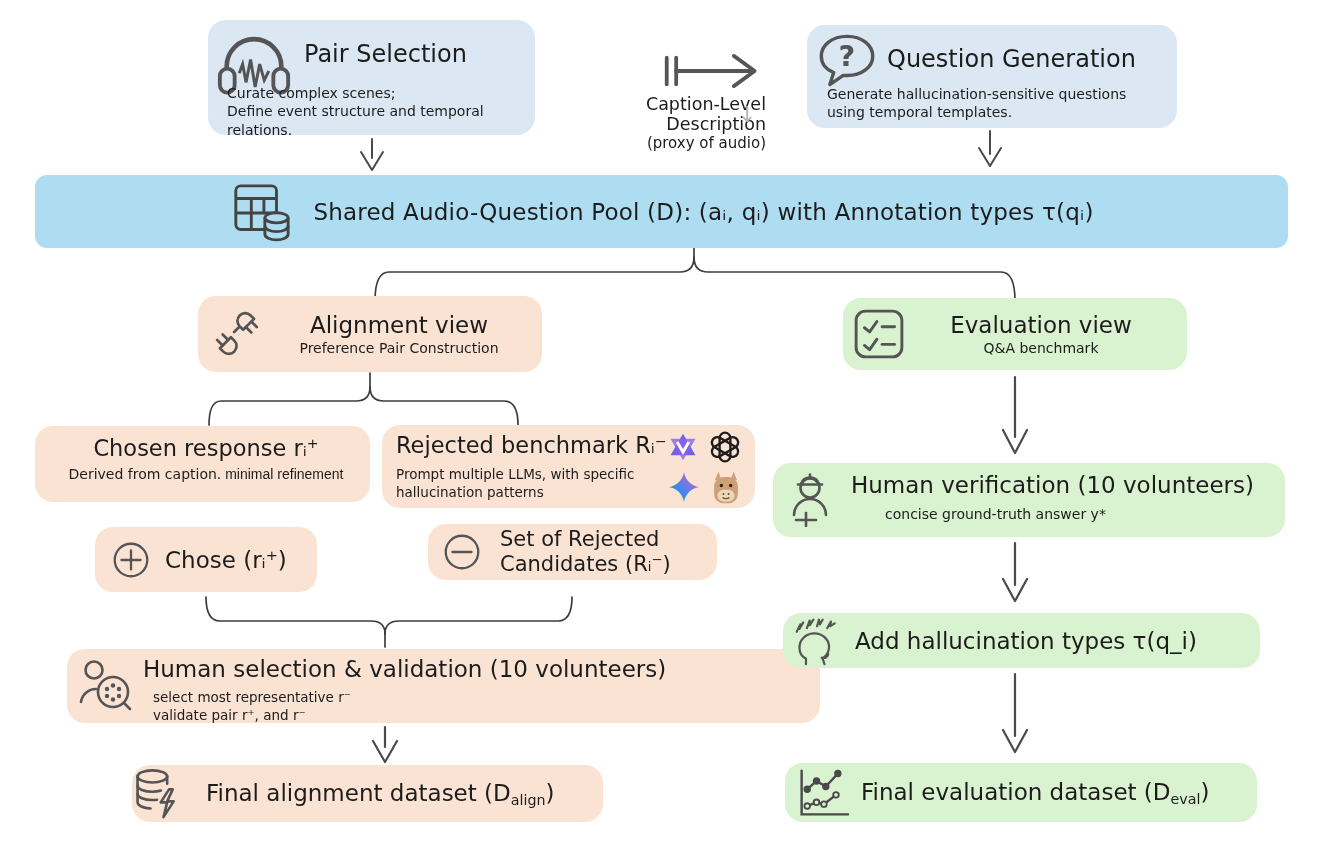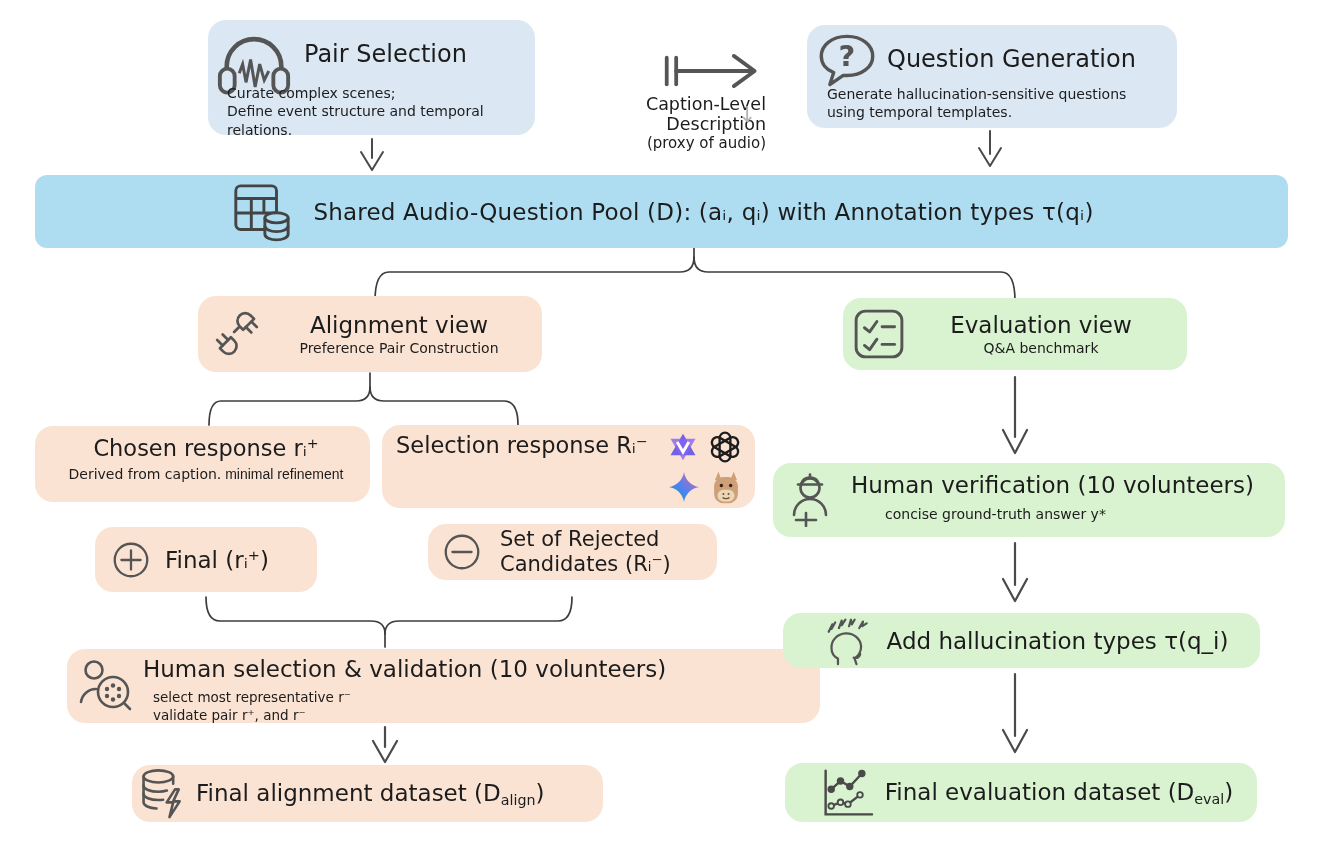--- a/index.html
+++ b/index.html
@@ -4,21 +4,21 @@
 <style>
   html,body{margin:0;padding:0;background:#fff;}
   .canvas{
     position:relative;width:1325px;height:845px;background:var(--canvas-bg,#fff);
     font-family:"DejaVu Sans",sans-serif;color:var(--ink,#1c1c1c);overflow:hidden;
   }
   .connectors{position:absolute;left:0;top:0;pointer-events:none;}
   .box{position:absolute;border-radius:18px;box-sizing:border-box;}
   .blue{background:var(--topbox-blue,#dbe8f4);}
   .peach{background:var(--peach,#fbe3d4);}
-  .green{background:var(--green,#d9f2cf);justify-content:center;}
+  .green{background:var(--green,#d9f2cf);}
   .pool{background:var(--pool-blue,#aeddf2);border-radius:12px;display:flex;align-items:center;justify-content:center;gap:20px;}
   .pool-label{font-size:23px;letter-spacing:.2px;}
   .abs{position:absolute;}
   .title-lg{font-size:24px;}
   .title-md{font-size:22.5px;}
   .body-sm{font-size:14px;line-height:1.32;}
   .body-sm span{display:block;}
   .center{text-align:center;padding-left:7px;}
   .viewbox{display:flex;align-items:center;padding:0 10px;}
   .viewtext{flex:1;text-align:center;}
@@ -175,21 +175,25 @@
   </div>
 
   <div class="box peach center" style="left:35px;top:426px;width:335px;height:76px;">
     <div class="title-md" style="margin-top:9px;">Chosen response rᵢ⁺</div>
     <div class="body-sm" style="margin-top:4px;">
       <span style="display:inline">Derived from caption.</span><span style="display:inline" class="plain-font"> minimal refinement</span>
     </div>
   </div>
 
   <div class="box peach" style="left:382px;top:425px;width:373px;height:83px;">
-    <div class="abs title-md" style="left:14px;top:7px;">Selection response Rᵢ⁻</div>
+    <div class="abs title-md" style="left:14px;top:7px;">Rejected benchmark Rᵢ⁻</div>
+    <div class="abs body-sm" style="left:14px;top:41px;font-size:13.5px;">
+      <span>Prompt multiple LLMs, with specific</span>
+      <span>hallucination patterns</span>
+    </div>
     <div class="logo-grid" style="left:284px;top:4px;width:86px;height:76px;">
       <svg class="lgi" style="left:2px;top:3px;" width="30" height="30" viewBox="0 0 36 36">
         <polygon points="18,2 33,28 3,28" fill="#6457e8" opacity="0.92"></polygon>
         <polygon points="18,34 3,8 33,8" fill="#8a63ee" opacity="0.8"></polygon>
         <polyline points="11,12 18,24 25,12" stroke="#fff" stroke-width="3.5" fill="none"></polyline>
       </svg>
       <svg class="lgi" style="left:42px;top:1px;" width="34" height="34" viewBox="0 0 38 38">
         <g fill="none" stroke="#1d1d1d" stroke-width="2.6">
           <rect x="13" y="3" width="12" height="32" rx="6"></rect>
           <rect x="13" y="3" width="12" height="32" rx="6" transform="rotate(60 19 19)"></rect>
@@ -222,21 +226,21 @@
   </div>
 
   <div class="box peach flex-row" style="left:95px;top:527px;width:222px;height:65px;padding-left:14px;">
     <svg width="44" height="44" viewBox="0 0 46 46">
       <g fill="none" stroke="#555" stroke-width="2.4" stroke-linecap="round">
         <circle cx="23" cy="23" r="17"></circle>
         <line x1="13" y1="23" x2="33" y2="23"></line>
         <line x1="23" y1="13" x2="23" y2="33"></line>
       </g>
     </svg>
-    <div class="flabel">Final (rᵢ⁺)</div>
+    <div class="flabel">Chose (rᵢ⁺)</div>
   </div>
 
   <div class="box peach flex-row" style="left:428px;top:524px;width:289px;height:56px;padding-left:12px;gap:16px;">
     <svg width="44" height="44" viewBox="0 0 46 46">
       <g fill="none" stroke="#555" stroke-width="2.4" stroke-linecap="round">
         <circle cx="23" cy="23" r="17"></circle>
         <line x1="13" y1="23" x2="33" y2="23"></line>
       </g>
     </svg>
     <div style="font-size:21px;line-height:1.18;">
@@ -262,21 +266,21 @@
         <circle cx="36" cy="41.5" r="2.2"></circle>
       </g>
     </svg>
     <div class="abs" style="left:76px;top:7px;font-size:23px;">Human selection &amp; validation (10 volunteers)</div>
     <div class="abs body-sm" style="left:86px;top:40px;font-size:13.5px;">
       <span>select most representative r⁻</span>
       <span>validate pair r⁺, and r⁻</span>
     </div>
   </div>
 
-  <div class="box peach flex-row" style="left:132px;top:765px;width:471px;height:57px;padding-left:6px;gap:8px;align-items:center;">
+  <div class="box peach flex-row" style="left:132px;top:765px;width:471px;height:57px;padding-left:0;gap:24px;align-items:center;">
     <svg width="50" height="54" viewBox="0 0 54 58">
       <g fill="none" stroke="#555" stroke-width="2.8" stroke-linecap="round" stroke-linejoin="round">
         <ellipse cx="22" cy="10" rx="16" ry="6.5"></ellipse>
         <path d="M6 10 V38 c0 3.4 6 6.3 14 6.7"></path>
         <path d="M38 10 v8"></path>
         <path d="M6 20 c0 3.6 7.2 6.5 16 6.5 3.4 0 6.6 -.4 9.2 -1.2"></path>
         <path d="M6 29 c0 3.6 7.2 6.5 16 6.5 1.8 0 3.5 -.1 5.1 -.35"></path>
         <path d="M40 24 L31 38 h7 L34 54 45 37 h-7 L44 24 Z"></path>
       </g>
     </svg>

